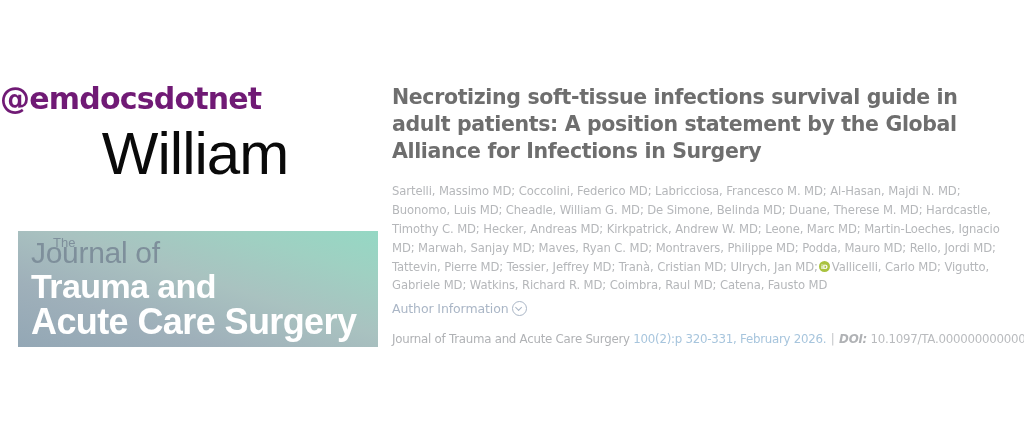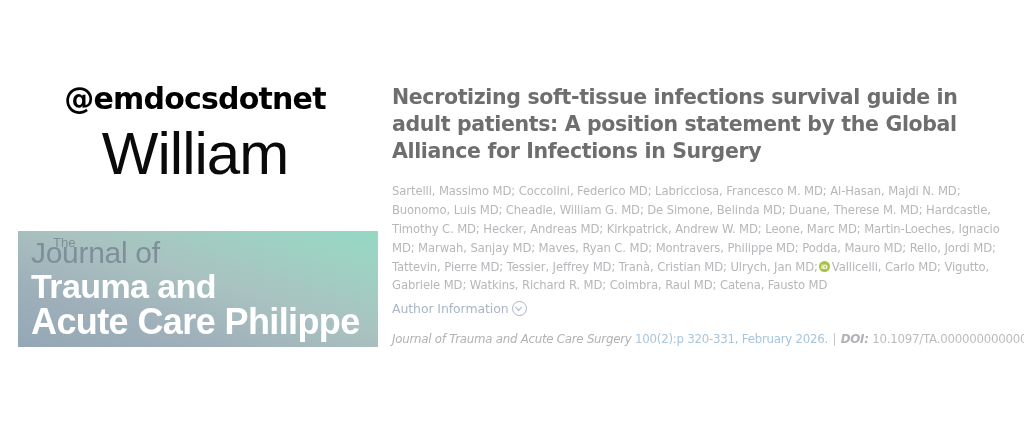--- a/index.html
+++ b/index.html
@@ -29,22 +29,21 @@
     top: 0;
     width: 390px;
     height: 424px;
   }
 
   .brand-handle {
     position: absolute;
     left: 0;
     top: 84px;
     width: 390px;
-    text-align: center;
-    color: #000000;
+    color: #701a75;
     font-family: "DejaVu Sans", sans-serif;
     font-weight: bold;
     font-size: 30px;
     letter-spacing: -0.8px;
     line-height: 1;
     white-space: nowrap;
   }
 
   .summary-word {
     position: absolute;
@@ -220,21 +219,20 @@
     left: 0;
     top: 332px;
     width: 624px;
     font-family: "DejaVu Sans", sans-serif;
     font-size: 11.8px;
     color: #b9bbbe;
     white-space: nowrap;
     letter-spacing: -0.25px;
   }
   .cit-journal {
-    font-style: italic;
     color: #b0b2b5;
   }
   .cit-volume {
     color: #a7c5dd;
   }
   .cit-sep {
     color: #c3c5c8;
     padding: 0 1px;
   }
   .cit-doi-label {
@@ -257,21 +255,21 @@
 
     <div class="summary-word">William</div>
 
     <div class="journal-logo">
       <div class="jl-inner">
         <div class="jl-line1">
           <span class="jl-the">The</span>
           <span class="jl-journalof">Journal of</span>
         </div>
         <div class="jl-line2">Trauma and</div>
-        <div class="jl-line3">Acute Care Philippe</div>
+        <div class="jl-line3">Acute Care Surgery</div>
       </div>
     </div>
 
   </div>
 
   <div class="right-panel">
 
     <div class="article-title">Necrotizing soft-tissue infections survival guide in adult patients: A position statement by the Global Alliance for Infections in Surgery</div>
 
     <div class="authors"><span>Sartelli, Massimo MD; Coccolini, Federico MD; Labricciosa, Francesco M. MD; Al-Hasan, Majdi N. MD; Buonomo, Luis MD; Cheadle, William G. MD; De Simone, Belinda MD; Duane, Therese M. MD; Hardcastle, Timothy C. MD; Hecker, Andreas MD; Kirkpatrick, Andrew W. MD; Leone, Marc MD; Martin-Loeches, Ignacio MD; Marwah, Sanjay MD; Maves, Ryan C. MD; Montravers, Philippe MD; Podda, Mauro MD; Rello, Jordi MD; Tattevin, Pierre MD; Tessier, Jeffrey MD; Tranà, Cristian MD; Ulrych, Jan MD;</span><span class="orcid-icon"></span><span>Vallicelli, Carlo MD; Vigutto, Gabriele MD; Watkins, Richard R. MD; Coimbra, Raul MD; Catena, Fausto MD</span></div>

